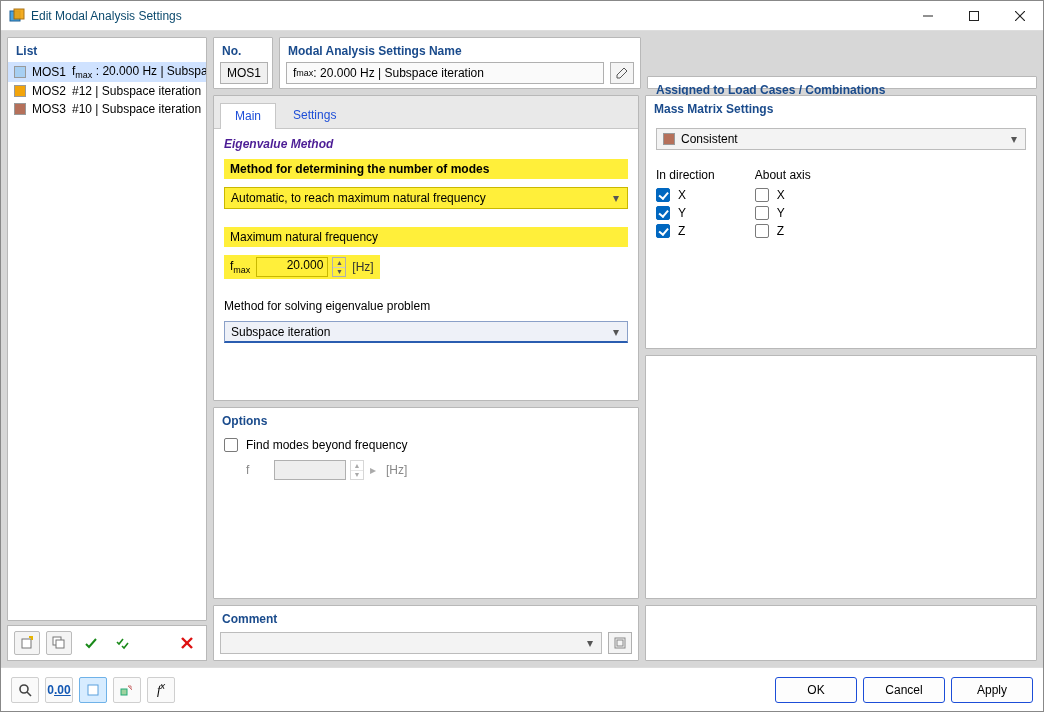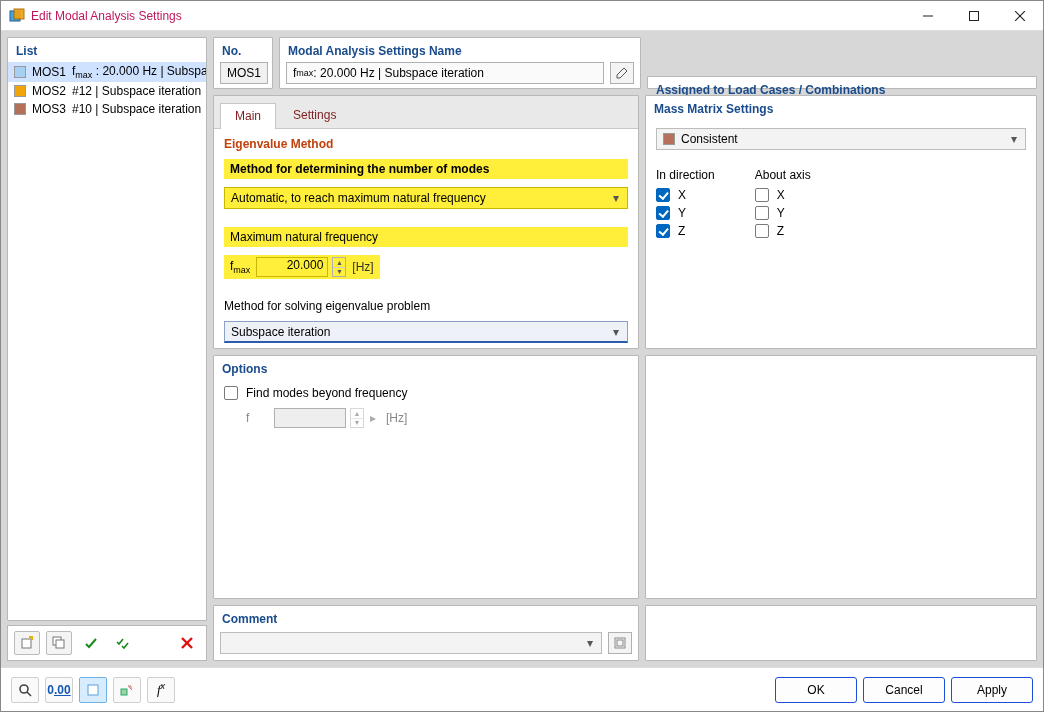--- a/index.html
+++ b/index.html
@@ -2,21 +2,21 @@
 <html><head>
 <meta charset="utf-8">
 <style>
 * { box-sizing: border-box; font-family: "Segoe UI", Tahoma, sans-serif; font-size: 12px; }
 body { margin: 0; background: #fff; }
 .window { width: 1044px; height: 712px; border: 1px solid #888; display: flex; flex-direction: column; background:#fff; }
 
 
 .titlebar { height: 30px; display: flex; align-items: center; border-bottom: 1px solid #ddd; }
 .titlebar .icon { width: 16px; height: 16px; margin: 0 6px 0 8px; }
-.titlebar .title { flex: 0 0 auto; font-size: 12px; color:#be185d; }
+.titlebar .title { flex: 0 0 auto; font-size: 12px; color:#0c4a6e; }
 .titlebar .spacer { flex: 1; }
 .titlebar .wbtn { width: 46px; height: 30px; display: flex; align-items: center; justify-content: center; }
 
 
 .content { flex: 1; background: #d7d7d7; padding: 6px; display: flex; gap: 6px; overflow:hidden;justify-content:space-between;}
 .leftcol { width: 200px; display: flex; flex-direction: column; gap:4px; }
 .panel { background: #fff; border: 1px solid #b8b8b8; border-radius: 1px; display:flex; flex-direction:column; }
 .panel-head { color: #1a4b8c; font-weight: 600; padding: 6px 8px 4px; }
 .listbox { flex:1; overflow:auto; }
 .listrow { display:flex; align-items:center; padding: 2px 6px; gap:6px; white-space:nowrap; }
@@ -35,24 +35,24 @@
 .lc-panel { flex:1;margin-top:39px; }
 .field { display:flex; align-items:center; padding: 0 6px 6px; gap:6px; }
 .txtinput { height:22px; border:1px solid #b0b0b0; background:#fafafa; padding:0 6px; flex:1; display:flex; align-items:center;}
 .txtinput.ro { background:#f0f0f0;}
 .editbtn { width:24px; height:22px; border:1px solid #b0b0b0; background:#f4f4f4; display:flex;align-items:center;justify-content:center; }
 
 .body { flex:1; display:flex; gap:6px; min-height:0;}
 .bodyleft { width:426px; display:flex; flex-direction:column; gap:6px;}
 .bodyright{ flex:1; display:flex; flex-direction:column; gap:6px;}
 .tabs { display:flex; background:#e9e9e9; border-bottom:1px solid #c7c7c7; padding: 6px 6px 0;}
-.tab { padding: 5px 14px 6px; border:1px solid transparent; border-bottom:none; margin-right:2px; color:#7f1d1d;}
+.tab { padding: 5px 14px 6px; border:1px solid transparent; border-bottom:none; margin-right:2px; color:#1d4ed8;}
 .tab.active { background:#fff; border-color:#c7c7c7; position:relative; top:1px;}
 .tabbody { padding:8px 10px; flex:1;}
-.section-title{ color:#c2410c; font-weight:600; padding-bottom:4px;}
+.section-title{ color:#4c1d95; font-weight:600; padding-bottom:4px;font-style:italic;}
 .hl { background:#ffef3a; }
 .formrow { padding:4px 0;}
 .select { height:22px; border:1px solid #8aa0c8; background:#eef1f8; display:flex; align-items:center; padding:0 6px; justify-content:space-between;}
 .select.yellow{ background:#ffef3a; border-color:#c9b800;}
 .chev { width:10px;text-align:center;color:#555;}
 .numfield{display:inline-flex;align-items:center;gap:4px;}
 .numbox{width:72px;height:20px;border:1px solid #b0b0b0;background:#fff;text-align:right;padding:0 4px;}
 .numbox.hl{background:#ffef3a;border-color:#c9b800;}
 .spinners{width:14px;height:20px;border:1px solid #b0b0b0;display:flex;flex-direction:column;}
 .spinners div{flex:1;display:flex;align-items:center;justify-content:center;font-size:7px;color:#555;border-bottom:1px solid #ccc;}
@@ -237,21 +237,21 @@
               <div class="formrow" style="margin-top:12px;">Method for solving eigenvalue problem</div>
               <div class="formrow">
                 <div class="select" style="border-bottom:2px solid #2a5db0;">
                   <span>Subspace iteration</span>
                   <span class="chev">▾</span>
                 </div>
               </div>
             </div>
           </div>
 
-          <div class="panel" style="height:244px;">
+          <div class="panel" style="height:192px;">
             <div class="panel-head">Options</div>
             <div style="padding:4px 10px;">
               <div class="chkrow">
                 <span class="chk"></span>
                 <span>Find modes beyond frequency</span>
               </div>
               <div class="chkrow" style="padding-left:22px;margin-top:4px;color:#888;">
                 <span style="width:20px;">f</span>
                 <span class="numfield">
                   <span class="numbox" style="background:#eee;"></span>

